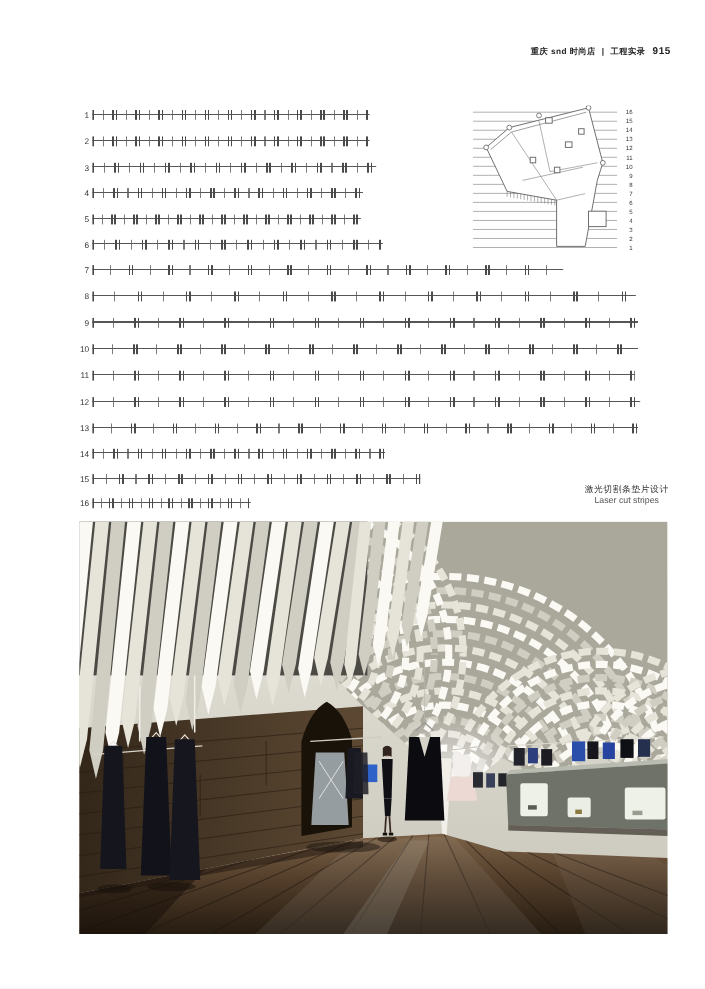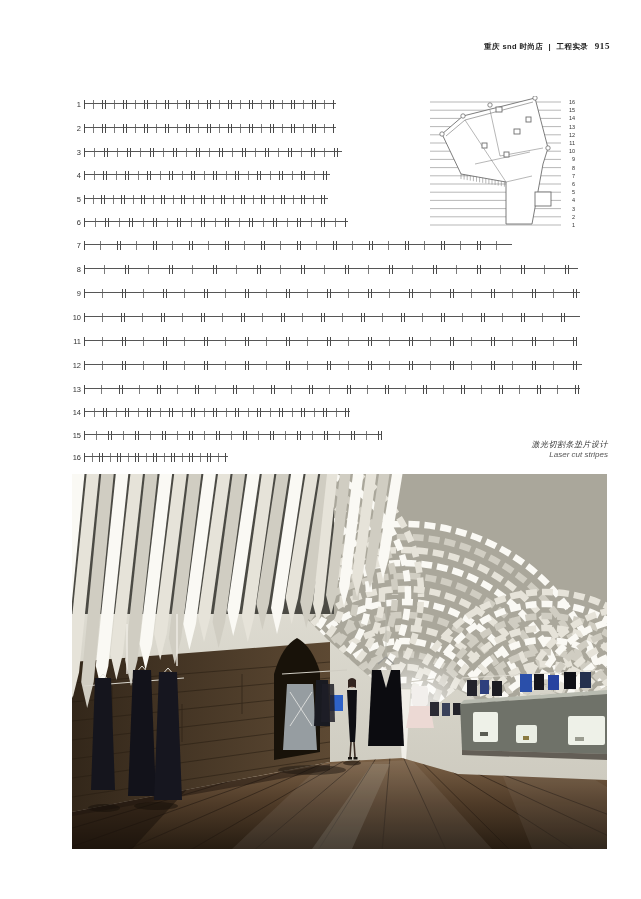--- a/index.html
+++ b/index.html
@@ -2,41 +2,41 @@
 <html><head>
 <meta charset="utf-8">
 <style>
   html,body{margin:0;padding:0;background:#9a9a9a;}
   .page{position:relative;width:641px;height:899px;background:#ffffff;margin:0 auto;
         font-family:"Liberation Sans","DejaVu Sans",sans-serif;overflow:hidden;}
   
   .header{position:absolute;top:41px;right:31px;font-size:7.5px;font-weight:600;color:#222;
           letter-spacing:.4px;white-space:nowrap;}
   .header .sep{margin:0 3px;}
-  .header .pageno{font-size:9px;margin-left:4px;letter-spacing:.6px;font-family:Liberation Serif, serif;}
+  .header .pageno{font-size:9px;margin-left:4px;letter-spacing:.6px;}
   
   .srow{position:absolute;left:64px;display:flex;align-items:center;height:11px;}
   .snum{width:17px;text-align:right;font-size:7.5px;color:#333;margin-right:3px;flex:none;}
   .strip{height:9px;flex:none;
     background-image:
       repeating-linear-gradient(90deg,
         #4a4a4a 0 1.3px,
         transparent 1.3px calc(var(--u)*1px - 3px),
         #4a4a4a calc(var(--u)*1px - 3px) calc(var(--u)*1px - 1.7px),
         transparent calc(var(--u)*1px - 1.7px) calc(var(--u)*1px)),
       repeating-linear-gradient(90deg,
         transparent 0 calc(var(--u)*0.45px),
         rgba(90,90,90,.8) calc(var(--u)*0.45px) calc(var(--u)*0.45px + 1px),
         transparent calc(var(--u)*0.45px + 1px) calc(var(--u)*1px)),
       linear-gradient(to bottom, transparent 0 3.2px, #565656 3.2px 4.2px, transparent 4.2px 9px);
   }
   
   #plan{position:absolute;left:430px;top:96px;}
   
-  .caption{position:absolute;top:440px;right:33px;text-align:right;line-height:1.25;font-style:italic;}
+  .caption{position:absolute;top:440px;right:33px;text-align:center;line-height:1.25;}
   .caption .zh{font-size:8px;color:#333;letter-spacing:.5px;}
   .caption .en{font-size:8px;color:#555;}
   
   #photo{position:absolute;left:72px;top:474px;}
 </style>
 </head>
 <body>
 
 <div class="page">
 

